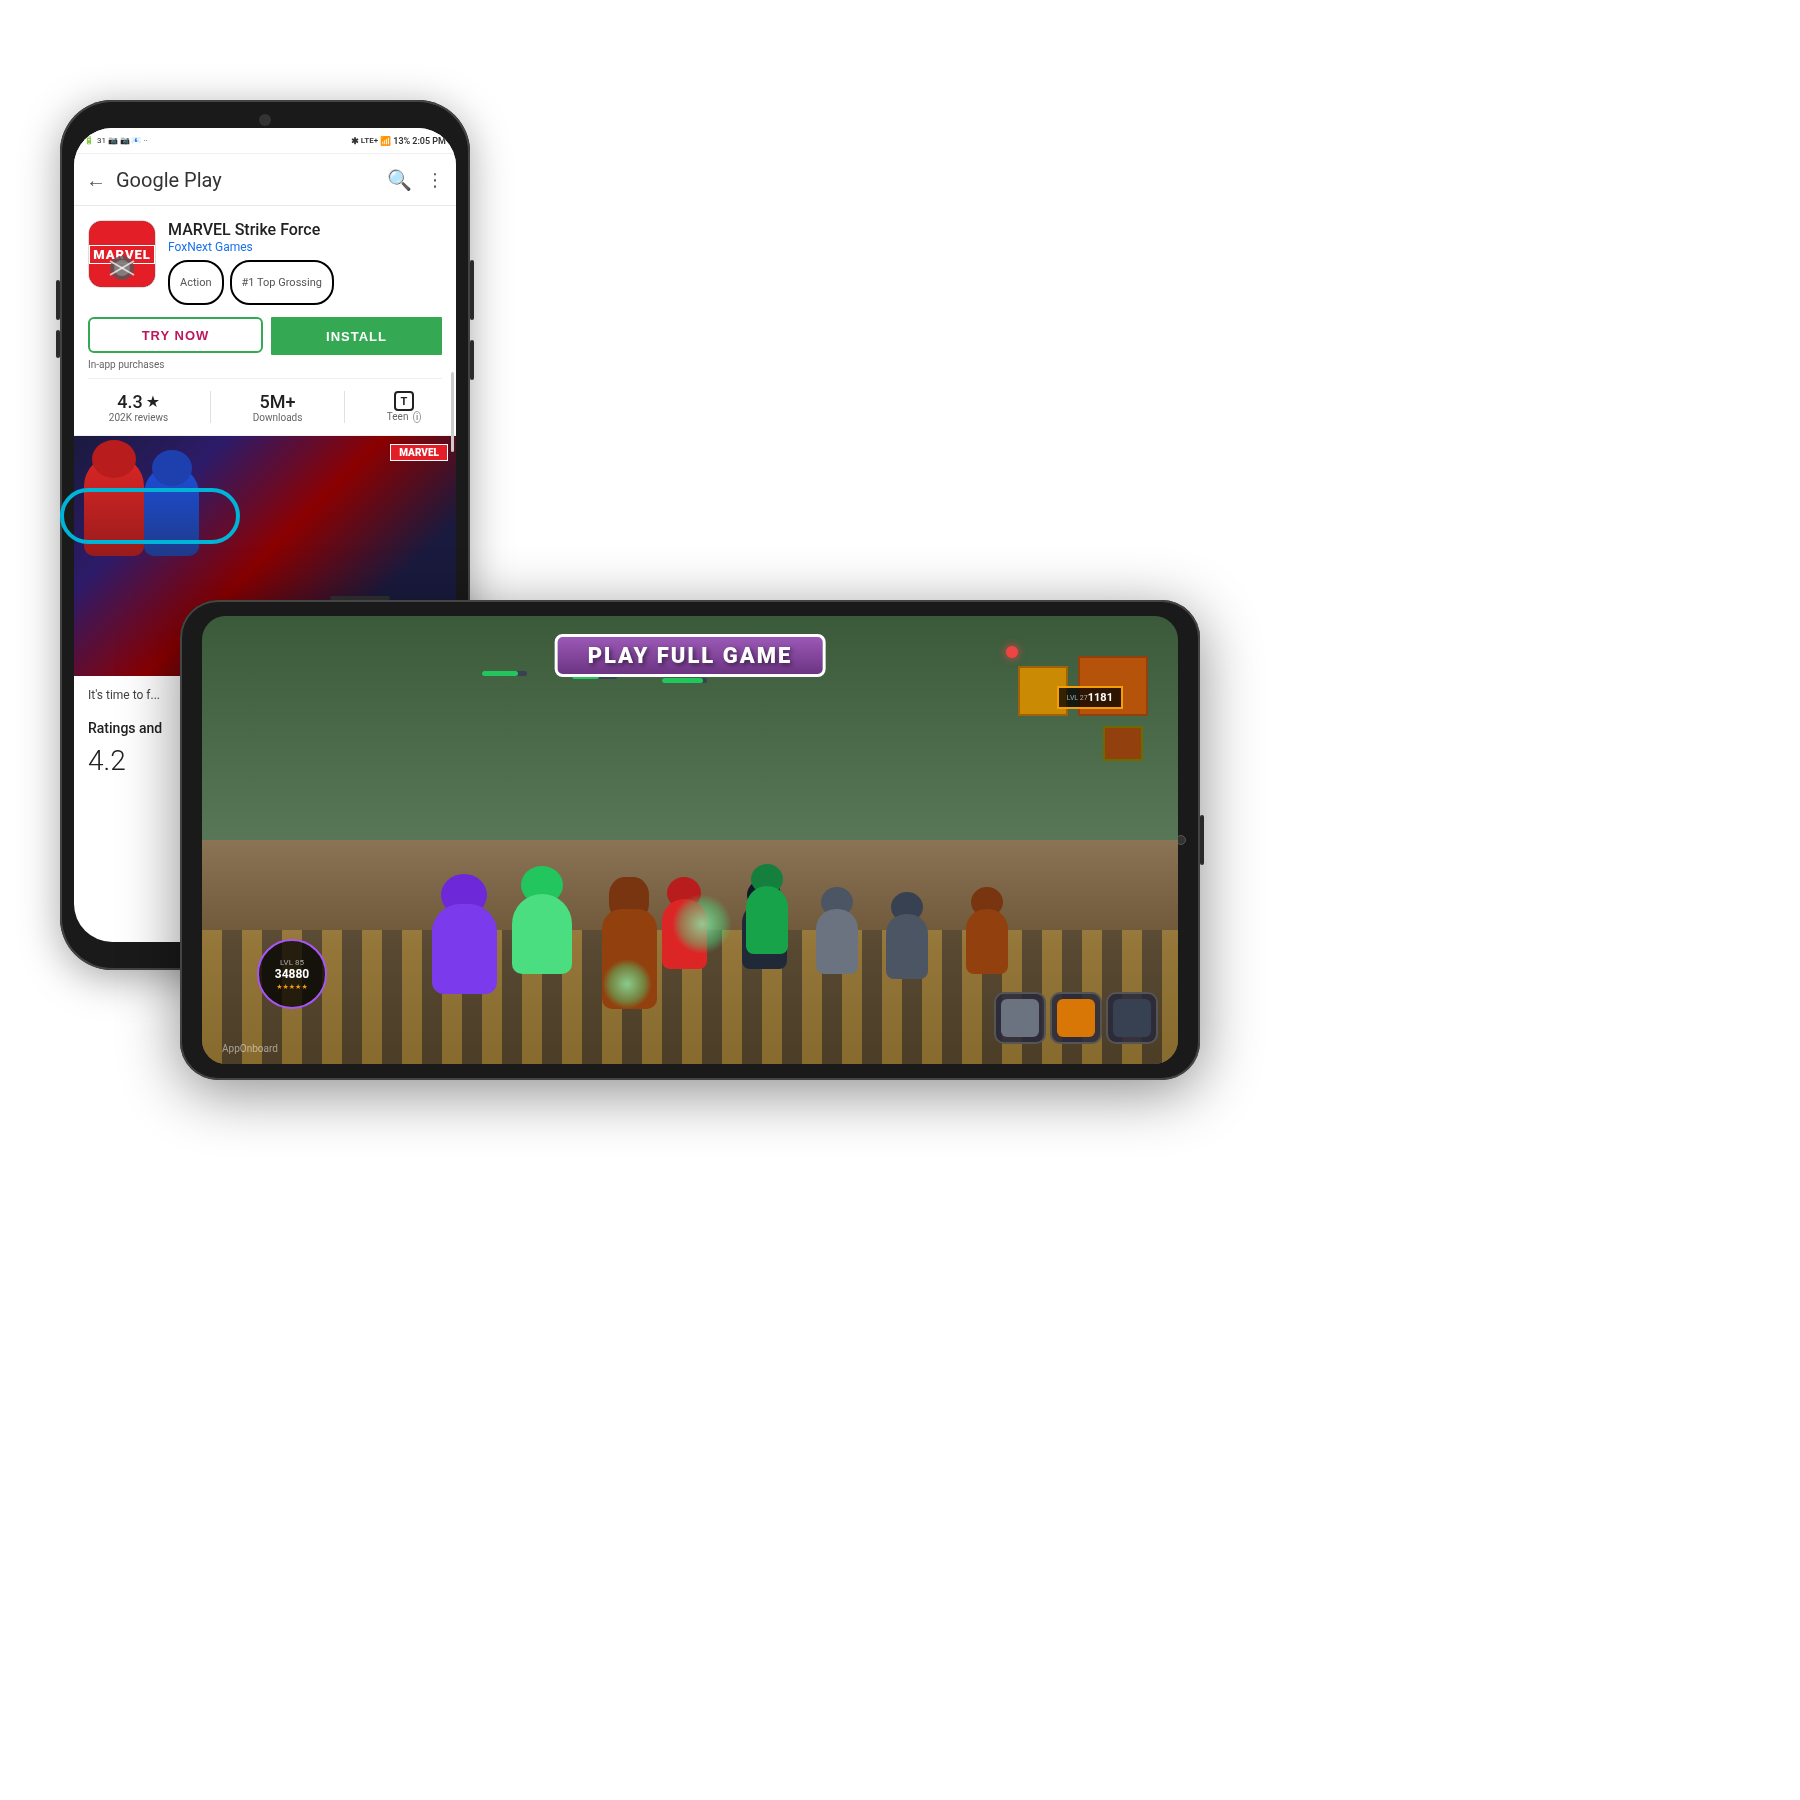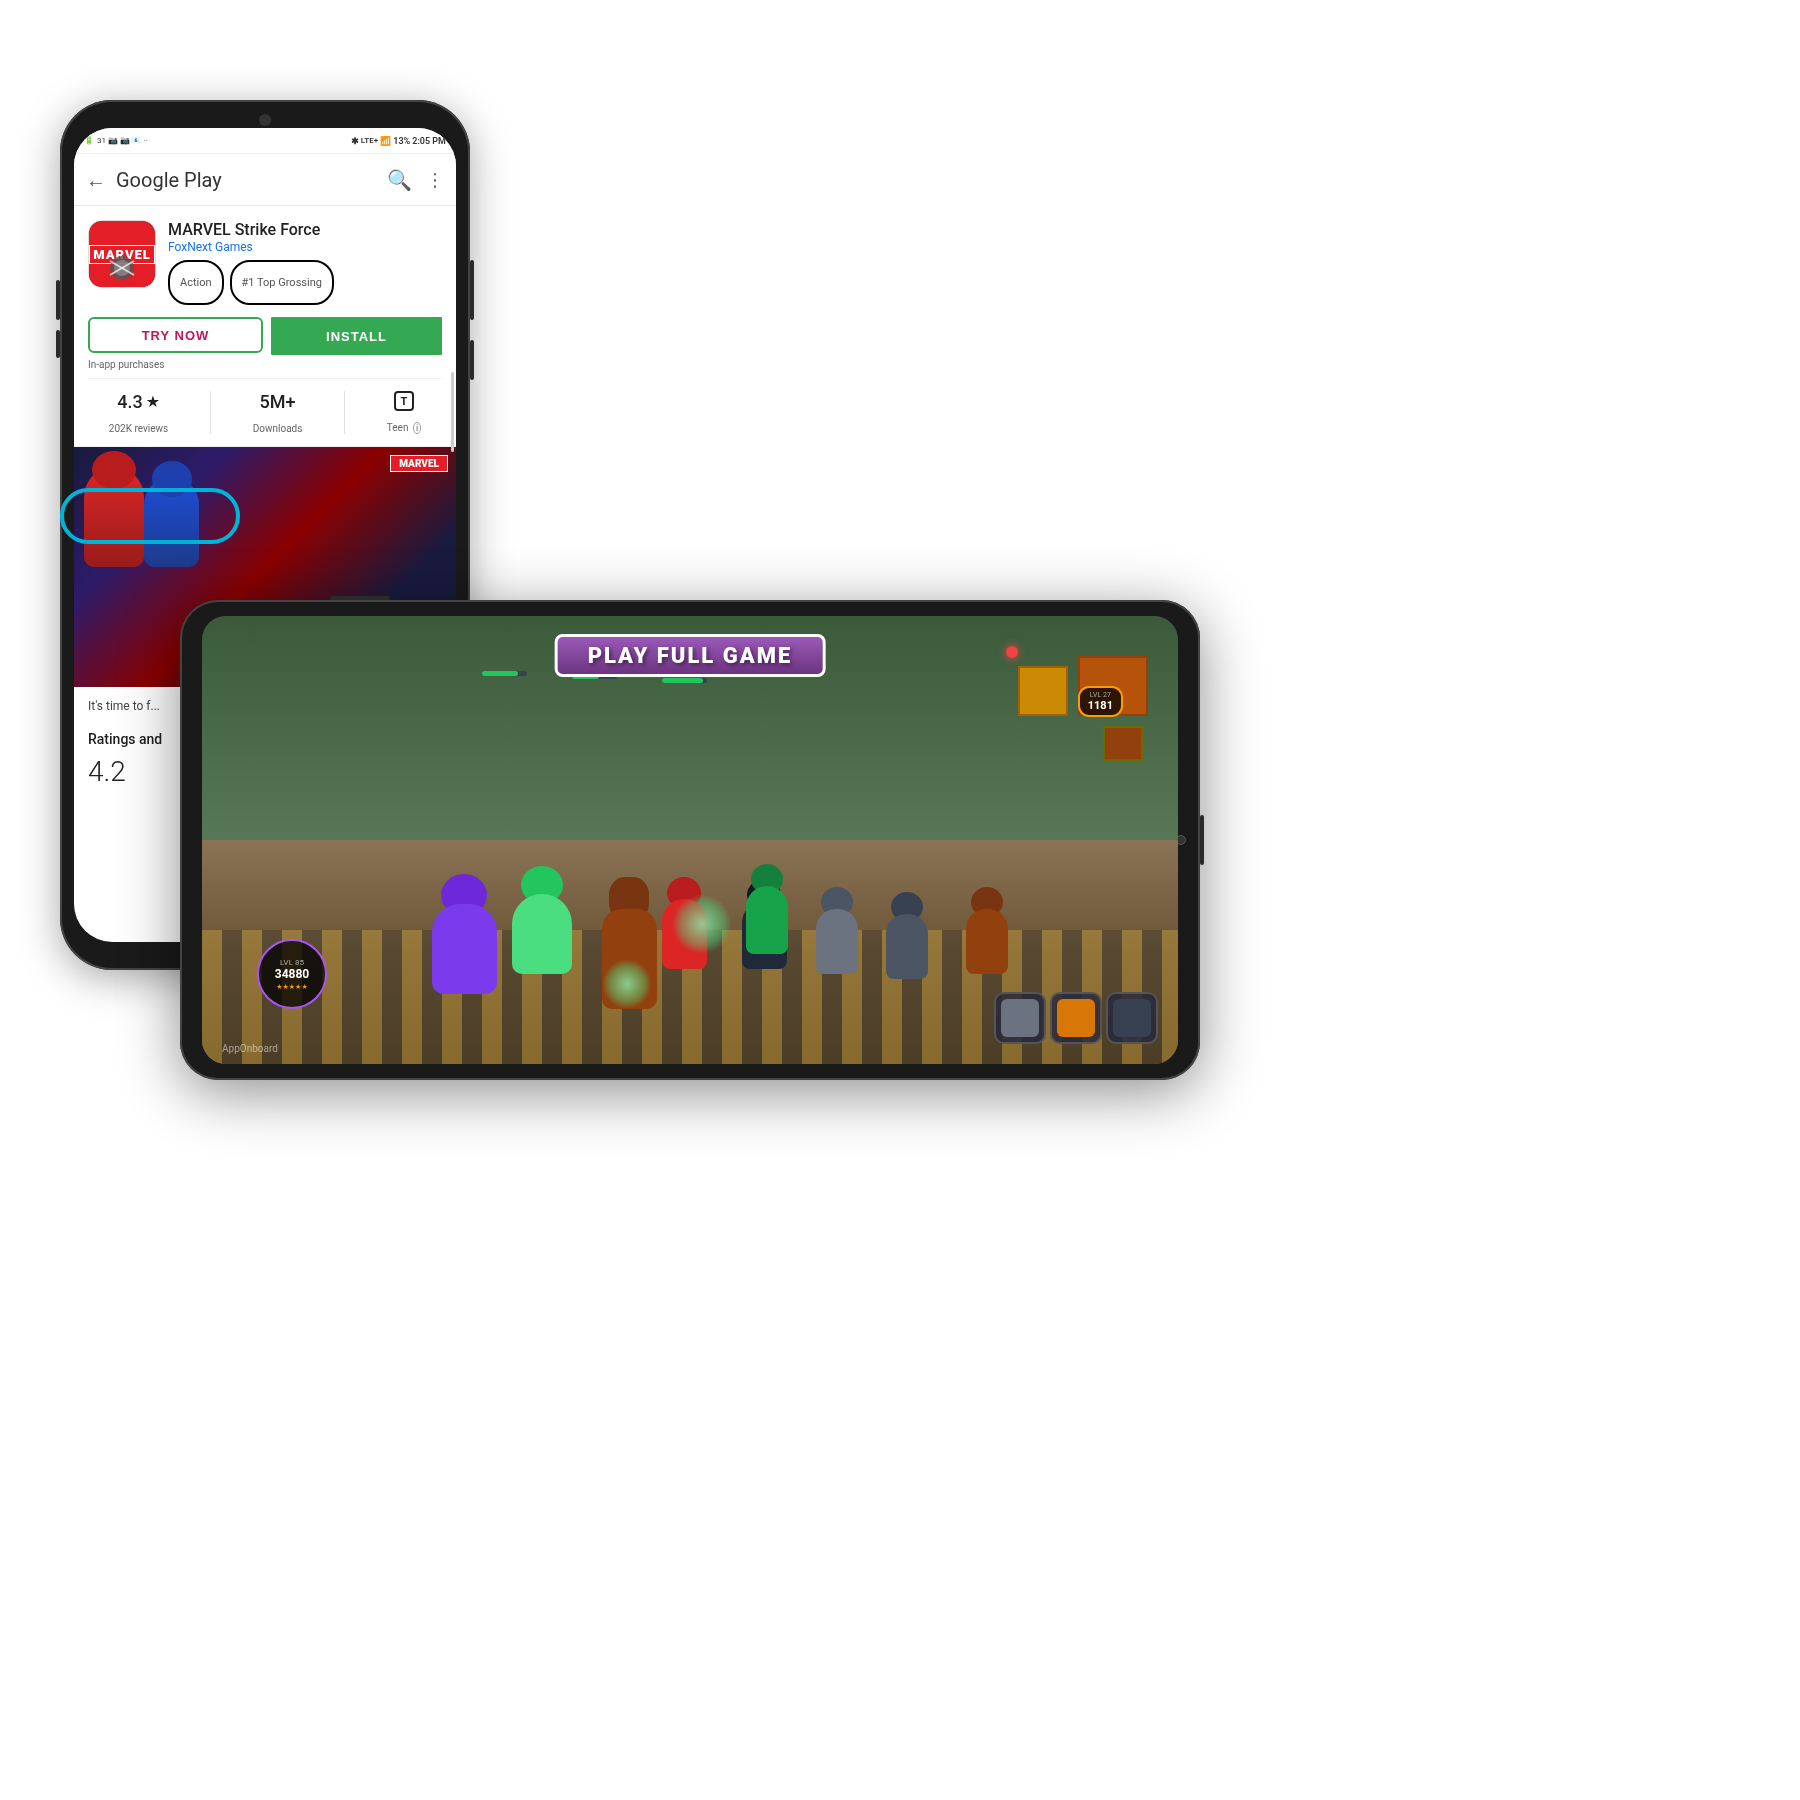--- a/index.html
+++ b/index.html
@@ -179,21 +179,21 @@
     
     .ratings-row {
       display: flex;
       padding: 12px 14px;
       justify-content: space-around;
       border-bottom: 1px solid #f0f0f0;
     }
     .rating-item { text-align: center; }
     .rating-big { font-size: 18px; font-weight: 500; color: #212121; display: flex; align-items: center; gap: 3px; justify-content: center; }
     .rating-star { color: #212121; font-size: 16px; }
-    .rating-sub { font-size: 10px; color: #666; margin-top: 11px; }
+    .rating-sub { font-size: 10px; color: #666; margin-top: 0; }
     .rating-divider { width: 1px; background: #e0e0e0; }
 
     
     .screenshot-section {
       height: 240px;
       overflow: hidden;
       position: relative;
     }
     .screenshot-characters {
       width: 100%;
@@ -583,24 +583,24 @@
     .level-badge-lvl { font-size: 8px; color: #aaa; }
     .level-badge-num { font-size: 12px; color: #fff; font-weight: 700; }
 
     
     .level-badge-tr {
       position: absolute;
       top: 70px;
       right: 55px;
       background: rgba(0,0,0,0.75);
       border: 2px solid #f59e0b;
-      border-radius: 11px;
+      border-radius: 0;
       padding: 3px 8px;
       display: flex;
-      flex-direction: column;
+      flex-direction: row;
       align-items: center;
     }
     .level-badge-tr-lvl { font-size: 7px; color: #aaa; }
     .level-badge-tr-num { font-size: 11px; color: #fff; font-weight: 700; }
 
     
     .action-btn-area {
       position: absolute;
       bottom: 20px;
       right: 20px;

